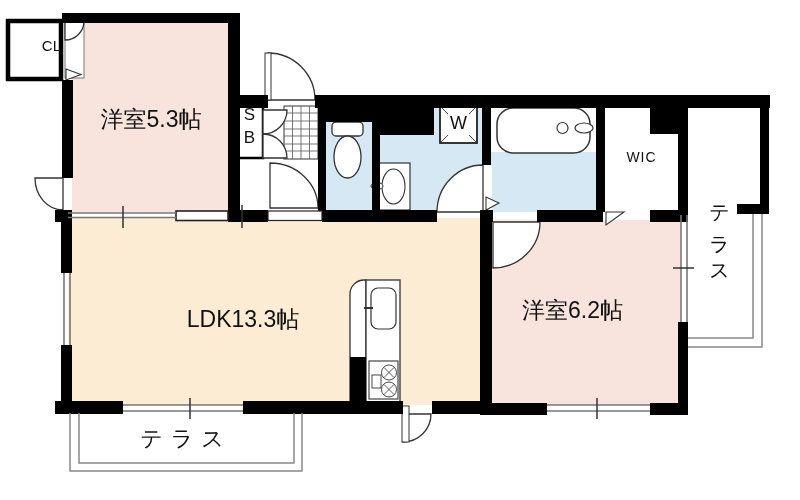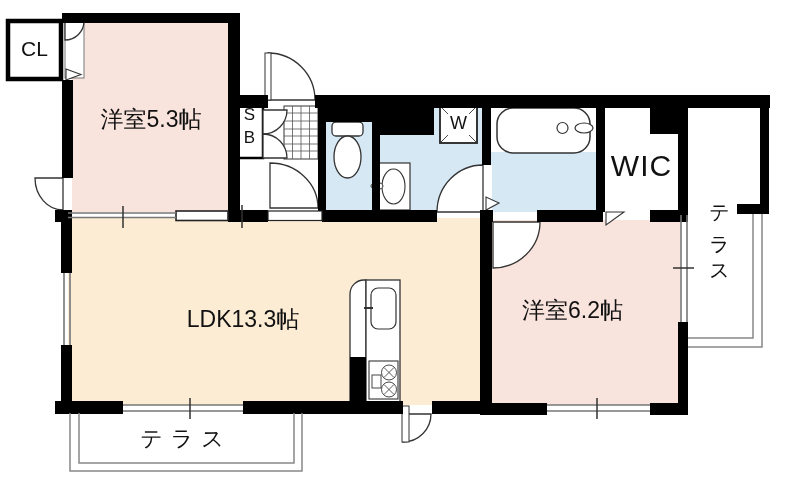--- a/index.html
+++ b/index.html
@@ -1,24 +1,24 @@
 <!DOCTYPE html>
 <html style="--c-wall: #000000; --c-bed: #f9e4dd; --c-ldk: #fbecd3; --c-wet: #d7e8f5; --c-terr: #888888; --c-fix: #333333;"><head>
 <meta charset="utf-8">
 <style>
   html,body{margin:0;padding:0;background:#fff;}
   .plan{position:relative;width:800px;height:500px;background:#fff;overflow:hidden;
         font-family:"Liberation Sans","DejaVu Sans",sans-serif;color:#111;}
   .plan svg{position:absolute;left:0;top:0;}
   .lbl{position:absolute;text-align:center;color:#111;white-space:nowrap;}
-  .lbl-cl{left:8px;top:37px;width:53px;font-size:21px;}
+  .lbl-cl{left:8px;top:37px;width:53px;font-size:15px;text-align:right;}
   .lbl-b1{left:72px;top:104px;width:158px;font-size:23px;}
   .lbl-sb{left:236px;top:103px;width:27px;font-size:17px;line-height:23px;}
   .lbl-w{left:440px;top:113px;width:37px;font-size:18px;}
-  .lbl-wic{left:605px;top:149px;width:73px;font-size:30px;letter-spacing:1px;}
+  .lbl-wic{left:605px;top:149px;width:73px;font-size:14px;letter-spacing:1px;}
   .lbl-ldk{left:128px;top:304px;width:230px;font-size:23px;}
   .lbl-b2{left:475px;top:295px;width:195px;font-size:23px;}
   .lbl-tb{left:86px;top:424px;width:200px;font-size:22px;letter-spacing:8px;}
   .lbl-tr{left:704px;top:192px;width:30px;height:120px;font-size:20px;
           writing-mode:vertical-rl;letter-spacing:7px;text-align:left;}
   :root{
     --c-wall:#000000; --c-bed:#f9e4dd; --c-ldk:#fbecd3; --c-wet:#d7e8f5;
     --c-terr:#888888; --c-fix:#333333;
   }
 </style>

